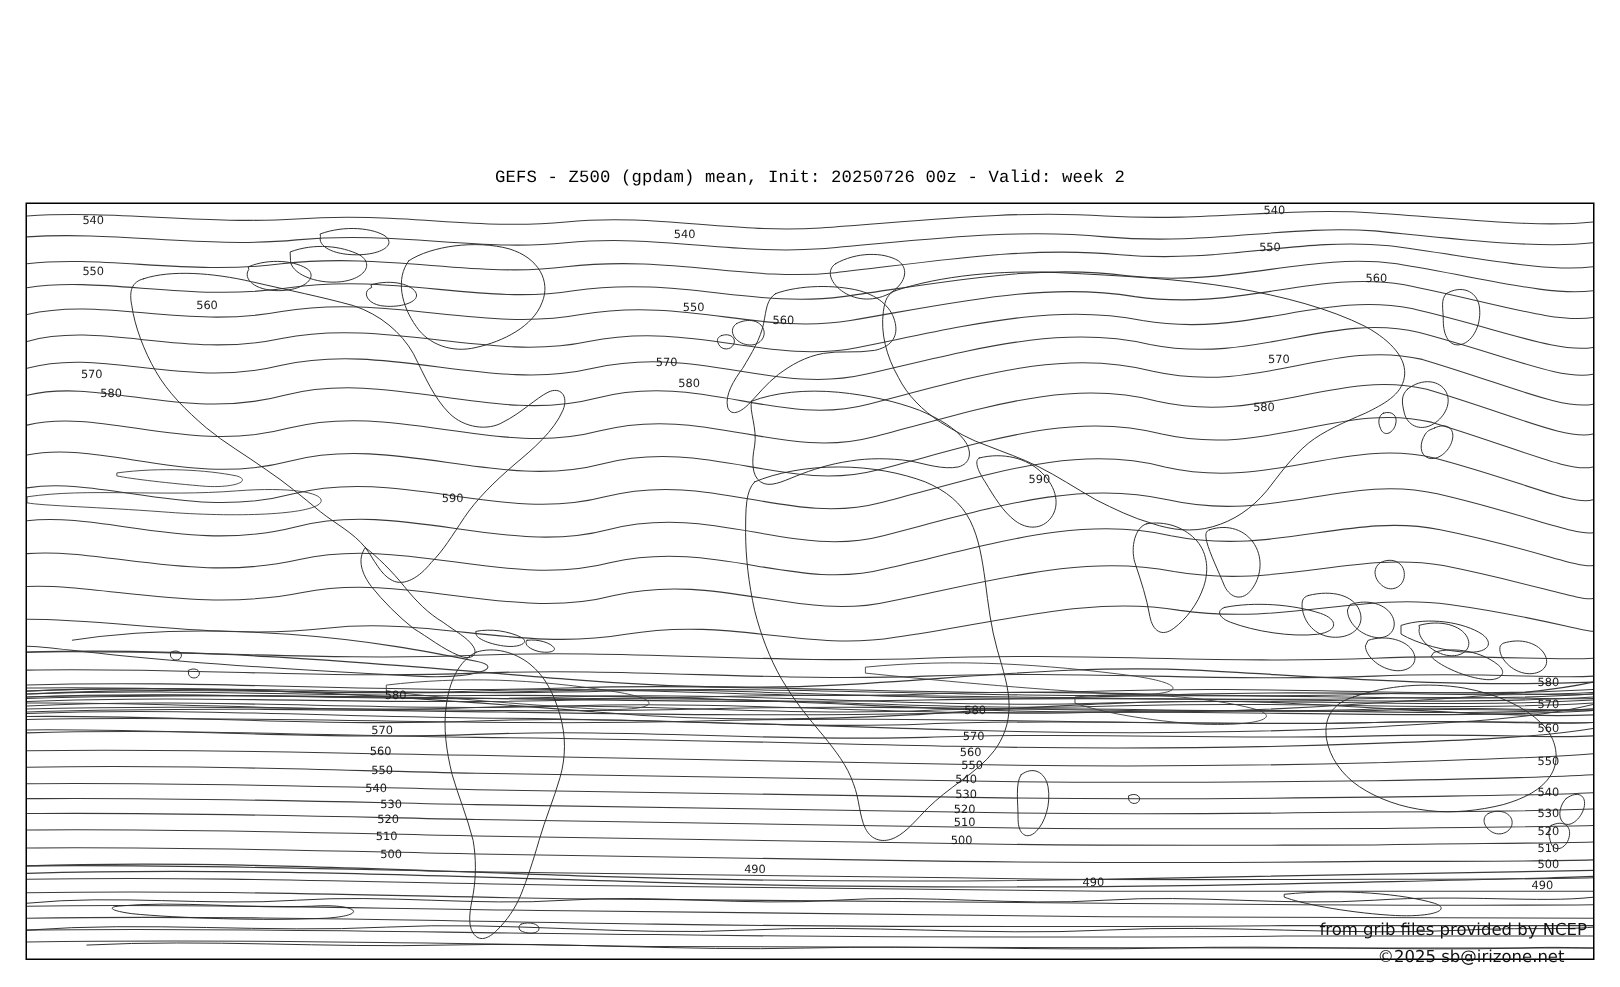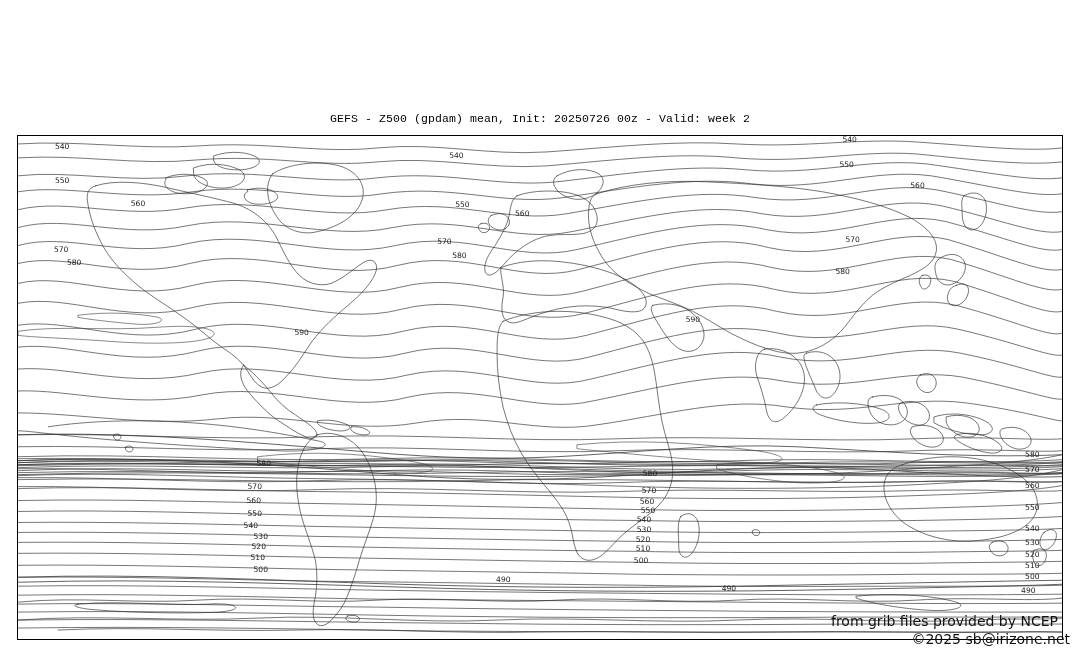--- a/index.html
+++ b/index.html
@@ -43,32 +43,32 @@
     overflow: hidden;
     background: #ffffff;
   }
   #map-axes svg {
     display: block;
     width: 100%;
     height: 100%;
   }
   .credit {
     position: absolute;
-    font-size: 14px;
+    font-size: 11px;
     font-family: "DejaVu Sans", sans-serif;
     color: #111111;
     white-space: nowrap;
   }
   #credit-source {
     right: 22px;
     top: 613px;
     text-align: right;
   }
   #credit-copyright {
-    right: 10px;
+    right: 37px;
     top: 631px;
     text-align: right;
   }
 </style>
 </head>
 <body>
 
 <div id="figure">
 
   <div id="chart-title">GEFS - Z500 (gpdam) mean, Init: 20250726 00z - Valid: week 2</div>

